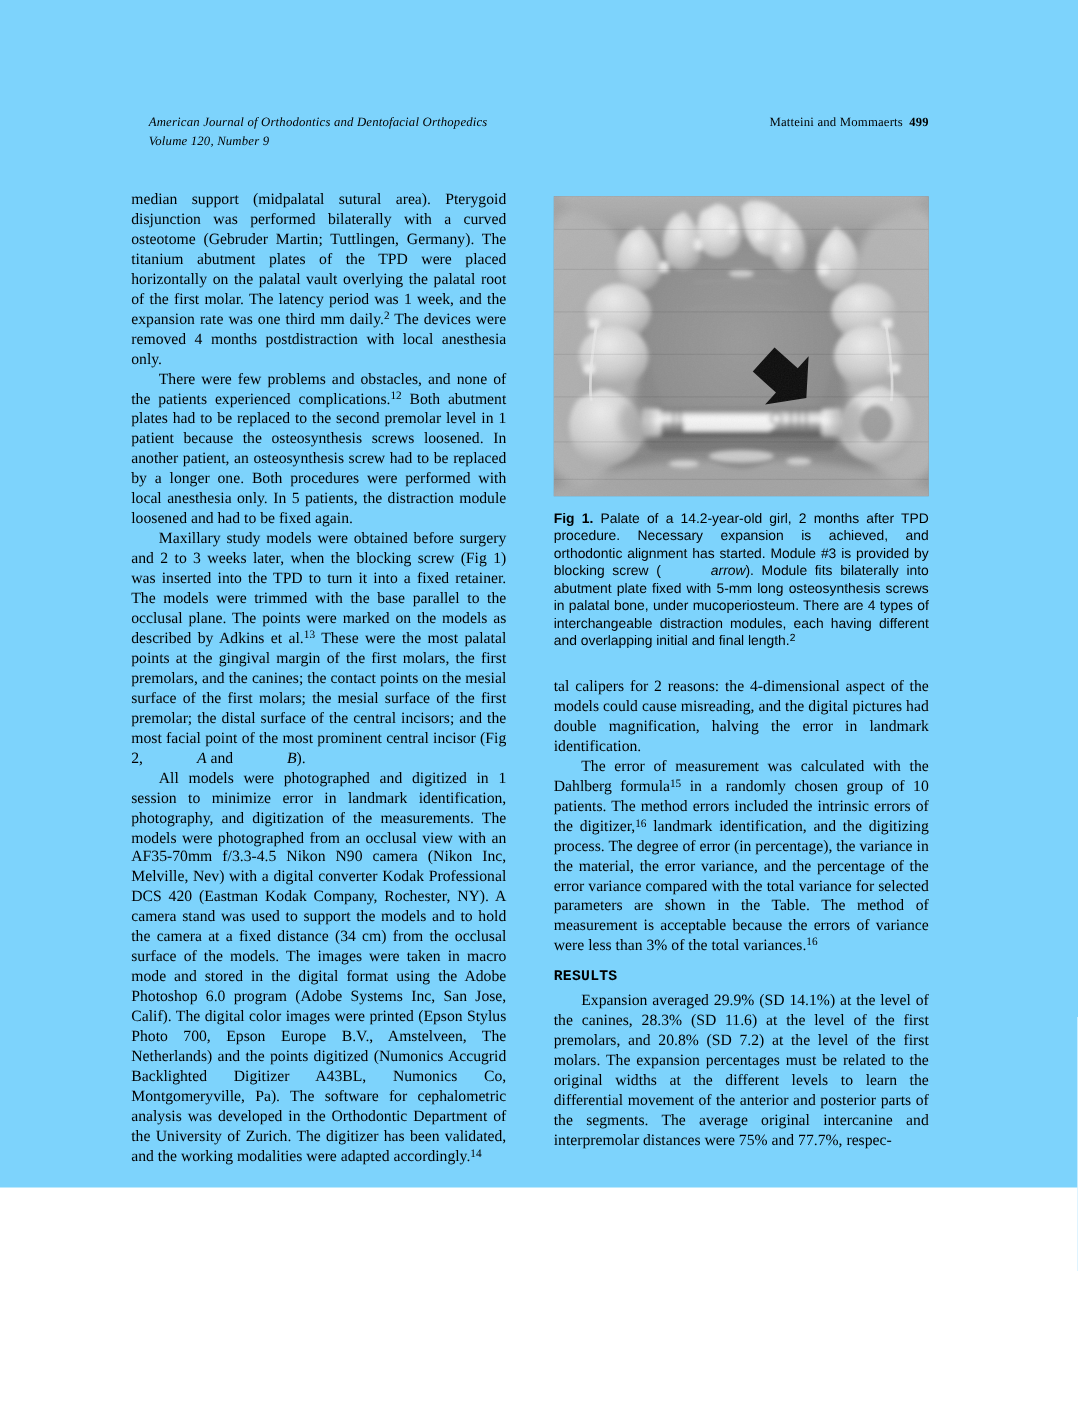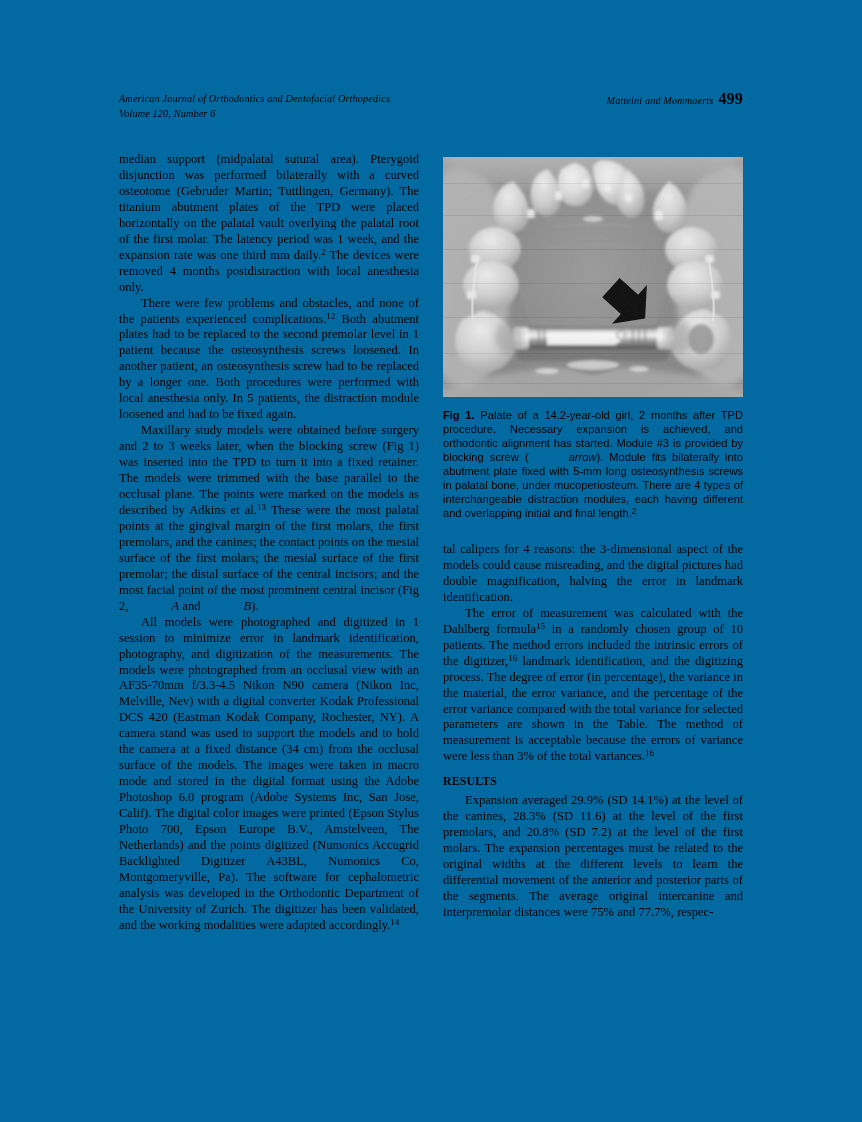--- a/index.html
+++ b/index.html
@@ -14,22 +14,22 @@
     position: relative;
     font-family: "Liberation Serif", "DejaVu Serif", serif;
     color: #000000;
     overflow: hidden;
   }
 
   .page {
     position: absolute;
     left: 0; top: 0;
     width: 862px;
-    height: 1122px;
-    background: #0369a1;
+    height: 950px;
+    background: #7dd3fc;
   }
 
   
   .running-head {
     position: absolute;
     left: 119px;
     top: 92px;
     width: 624px;
     height: 34px;
   }
@@ -46,42 +46,41 @@
   .rh-left .rh-line2 { display: block; }
   .rh-right {
     position: absolute;
     right: 0;
     top: 0;
     white-space: nowrap;
     font-size: 10.2px;
     line-height: 14.5px;
   }
   .rh-authors {
-    font-style: italic;
     letter-spacing: 0.15px;
   }
   .rh-pageno {
     font-weight: bold;
     font-style: normal;
-    font-size: 16px;
+    font-size: 10px;
     margin-left: 5px;
     letter-spacing: 0.2px;
   }
 
   
   .col {
     position: absolute;
     width: 300px;
     font-size: 12.55px;
     line-height: 15.95px;
     text-align: justify;
     text-justify: inter-word;
     hyphens: manual;
   }
-  .col-left  { left: 119px; top: 152px; }
+  .col-left  { left: 105px; top: 152px; }
   .col-right { left: 443px; top: 542px; width: 300px; }
 
   .col p {
     margin: 0;
     text-indent: 22px;
   }
   .col p.noindent { text-indent: 0; }
 
   
 
@@ -128,40 +127,40 @@
   .fig-caption .fig-label {
     font-weight: bold;
   }
   .fig-caption sup {
     font-size: 0.74em;
     vertical-align: 0.42em;
   }
 
   
   .section-head {
-    font-family: Liberation Serif, serif;
+    font-family: Liberation Mono, monospace;
     font-weight: bold;
     font-size: 11.8px;
     line-height: 15.95px;
     text-align: left;
     text-indent: 0;
     margin-top: 9px;
     margin-bottom: 3px;
     letter-spacing: 0.2px;
   }
 </style>
 </head>
 <body>
 
 <div class="page">
 
   <div class="running-head">
     <div class="rh-left">
       <span>American Journal of Orthodontics and Dentofacial Orthopedics</span>
-      <span class="rh-line2">Volume 120, Number 6</span>
+      <span class="rh-line2">Volume 120, Number 9</span>
     </div>
     <div class="rh-right">
       <span class="rh-authors">Matteini and Mommaerts</span><span class="rh-pageno">499</span>
     </div>
   </div>
 
   <div class="figure">
     <div class="photo-frame">
       <svg class="photo-canvas" viewBox="0 0 300 240" preserveAspectRatio="none">
         <defs>
@@ -331,21 +330,21 @@
     <div>
         <p class="noindent">median support (midpalatal sutural area). Pterygoid disjunction was performed bilaterally with a curved osteotome (Gebruder Martin; Tuttlingen, Germany). The titanium abutment plates of the TPD were placed horizontally on the palatal vault overlying the palatal root of the first molar. The latency period was 1 week, and the expansion rate was one third mm daily.<sup>2</sup> The devices were removed 4 months postdistraction with local anesthesia only.</p>
         <p>There were few problems and obstacles, and none of the patients experienced complications.<sup>12</sup> Both abutment plates had to be replaced to the second premolar level in 1 patient because the osteosynthesis screws loosened. In another patient, an osteosynthesis screw had to be replaced by a longer one. Both procedures were performed with local anesthesia only. In 5 patients, the distraction module loosened and had to be fixed again.</p>
         <p>Maxillary study models were obtained before surgery and 2 to 3 weeks later, when the blocking screw (Fig 1) was inserted into the TPD to turn it into a fixed retainer. The models were trimmed with the base parallel to the occlusal plane. The points were marked on the models as described by Adkins et al.<sup>13</sup> These were the most palatal points at the gingival margin of the first molars, the first premolars, and the canines; the contact points on the mesial surface of the first molars; the mesial surface of the first premolar; the distal surface of the central incisors; and the most facial point of the most prominent central incisor (Fig 2, <span class="it">A</span> and <span class="it">B</span>).</p>
         <p>All models were photographed and digitized in 1 session to minimize error in landmark identification, photography, and digitization of the measurements. The models were photographed from an occlusal view with an AF35-70mm f/3.3-4.5 Nikon N90 camera (Nikon Inc, Melville, Nev) with a digital converter Kodak Professional DCS 420 (Eastman Kodak Company, Rochester, NY). A camera stand was used to support the models and to hold the camera at a fixed distance (34 cm) from the occlusal surface of the models. The images were taken in macro mode and stored in the digital format using the Adobe Photoshop 6.0 program (Adobe Systems Inc, San Jose, Calif). The digital color images were printed (Epson Stylus Photo 700, Epson Europe B.V., Amstelveen, The Netherlands) and the points digitized (Numonics Accugrid Backlighted Digitizer A43BL, Numonics Co, Montgomeryville, Pa). The software for cephalometric analysis was developed in the Orthodontic Department of the University of Zurich. The digitizer has been validated, and the working modalities were adapted accordingly.<sup>14</sup></p>
       </div>
   </div>
 
   <div class="col col-right">
     <div>
-        <p class="noindent">tal calipers for 4 reasons: the 3-dimensional aspect of the models could cause misreading, and the digital pictures had double magnification, halving the error in landmark identification.</p>
+        <p class="noindent">tal calipers for 2 reasons: the 4-dimensional aspect of the models could cause misreading, and the digital pictures had double magnification, halving the error in landmark identification.</p>
         <p>The error of measurement was calculated with the Dahlberg formula<sup>15</sup> in a randomly chosen group of 10 patients. The method errors included the intrinsic errors of the digitizer,<sup>16</sup> landmark identification, and the digitizing process. The degree of error (in percentage), the variance in the material, the error variance, and the percentage of the error variance compared with the total variance for selected parameters are shown in the Table. The method of measurement is acceptable because the errors of variance were less than 3% of the total variances.<sup>16</sup></p>
       </div>
     <div class="section-head">RESULTS</div>
     <div>
         <p>Expansion averaged 29.9% (SD 14.1%) at the level of the canines, 28.3% (SD 11.6) at the level of the first premolars, and 20.8% (SD 7.2) at the level of the first molars. The expansion percentages must be related to the original widths at the different levels to learn the differential movement of the anterior and posterior parts of the segments. The average original intercanine and interpremolar distances were 75% and 77.7%, respec-</p>
       </div>
   </div>
 
 </div>
 

